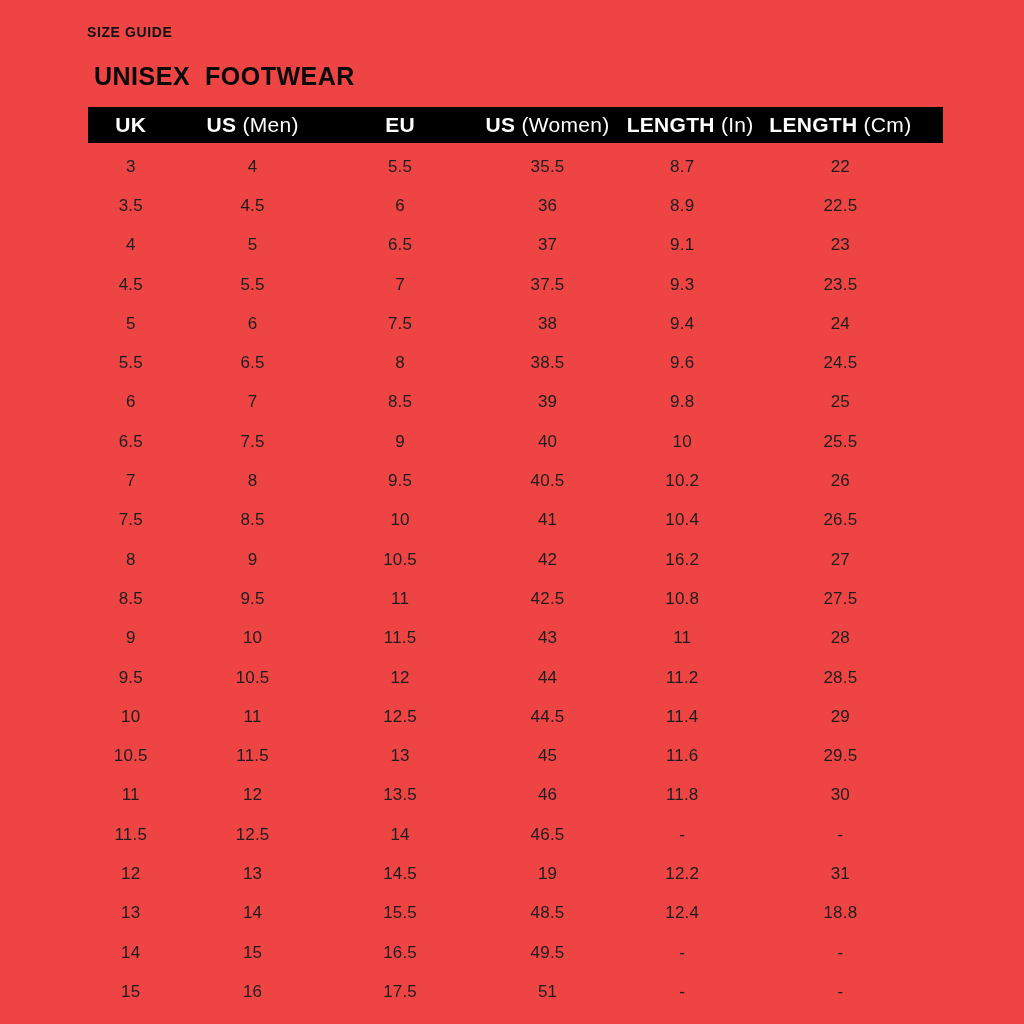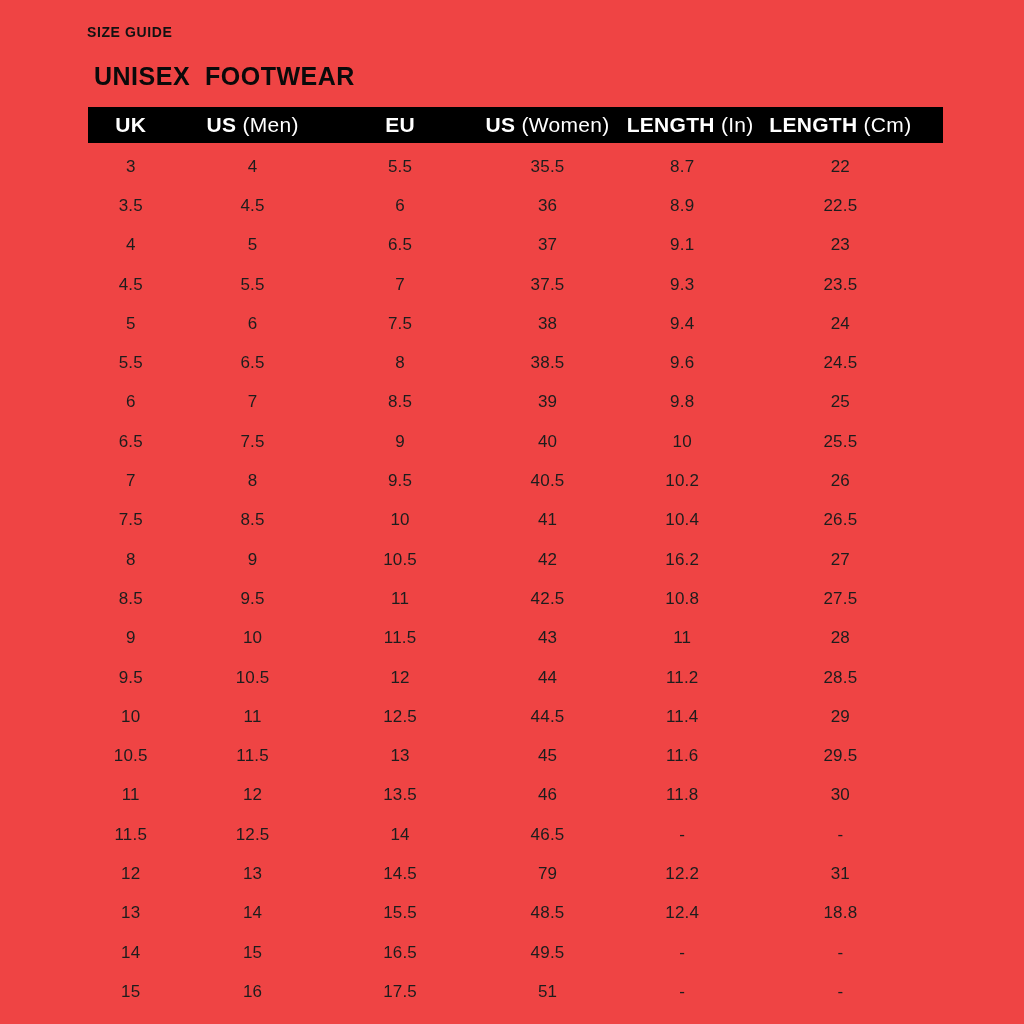--- a/index.html
+++ b/index.html
@@ -238,21 +238,21 @@
           <div class="td">12.5</div>
           <div class="td">14</div>
           <div class="td">46.5</div>
           <div class="td">-</div>
           <div class="td">-</div>
         </div>
         <div class="tr cols">
           <div class="td">12</div>
           <div class="td">13</div>
           <div class="td">14.5</div>
-          <div class="td">79</div>
+          <div class="td">19</div>
           <div class="td">12.2</div>
           <div class="td">31</div>
         </div>
         <div class="tr cols">
           <div class="td">13</div>
           <div class="td">14</div>
           <div class="td">15.5</div>
           <div class="td">48.5</div>
           <div class="td">12.4</div>
           <div class="td">18.8</div>

